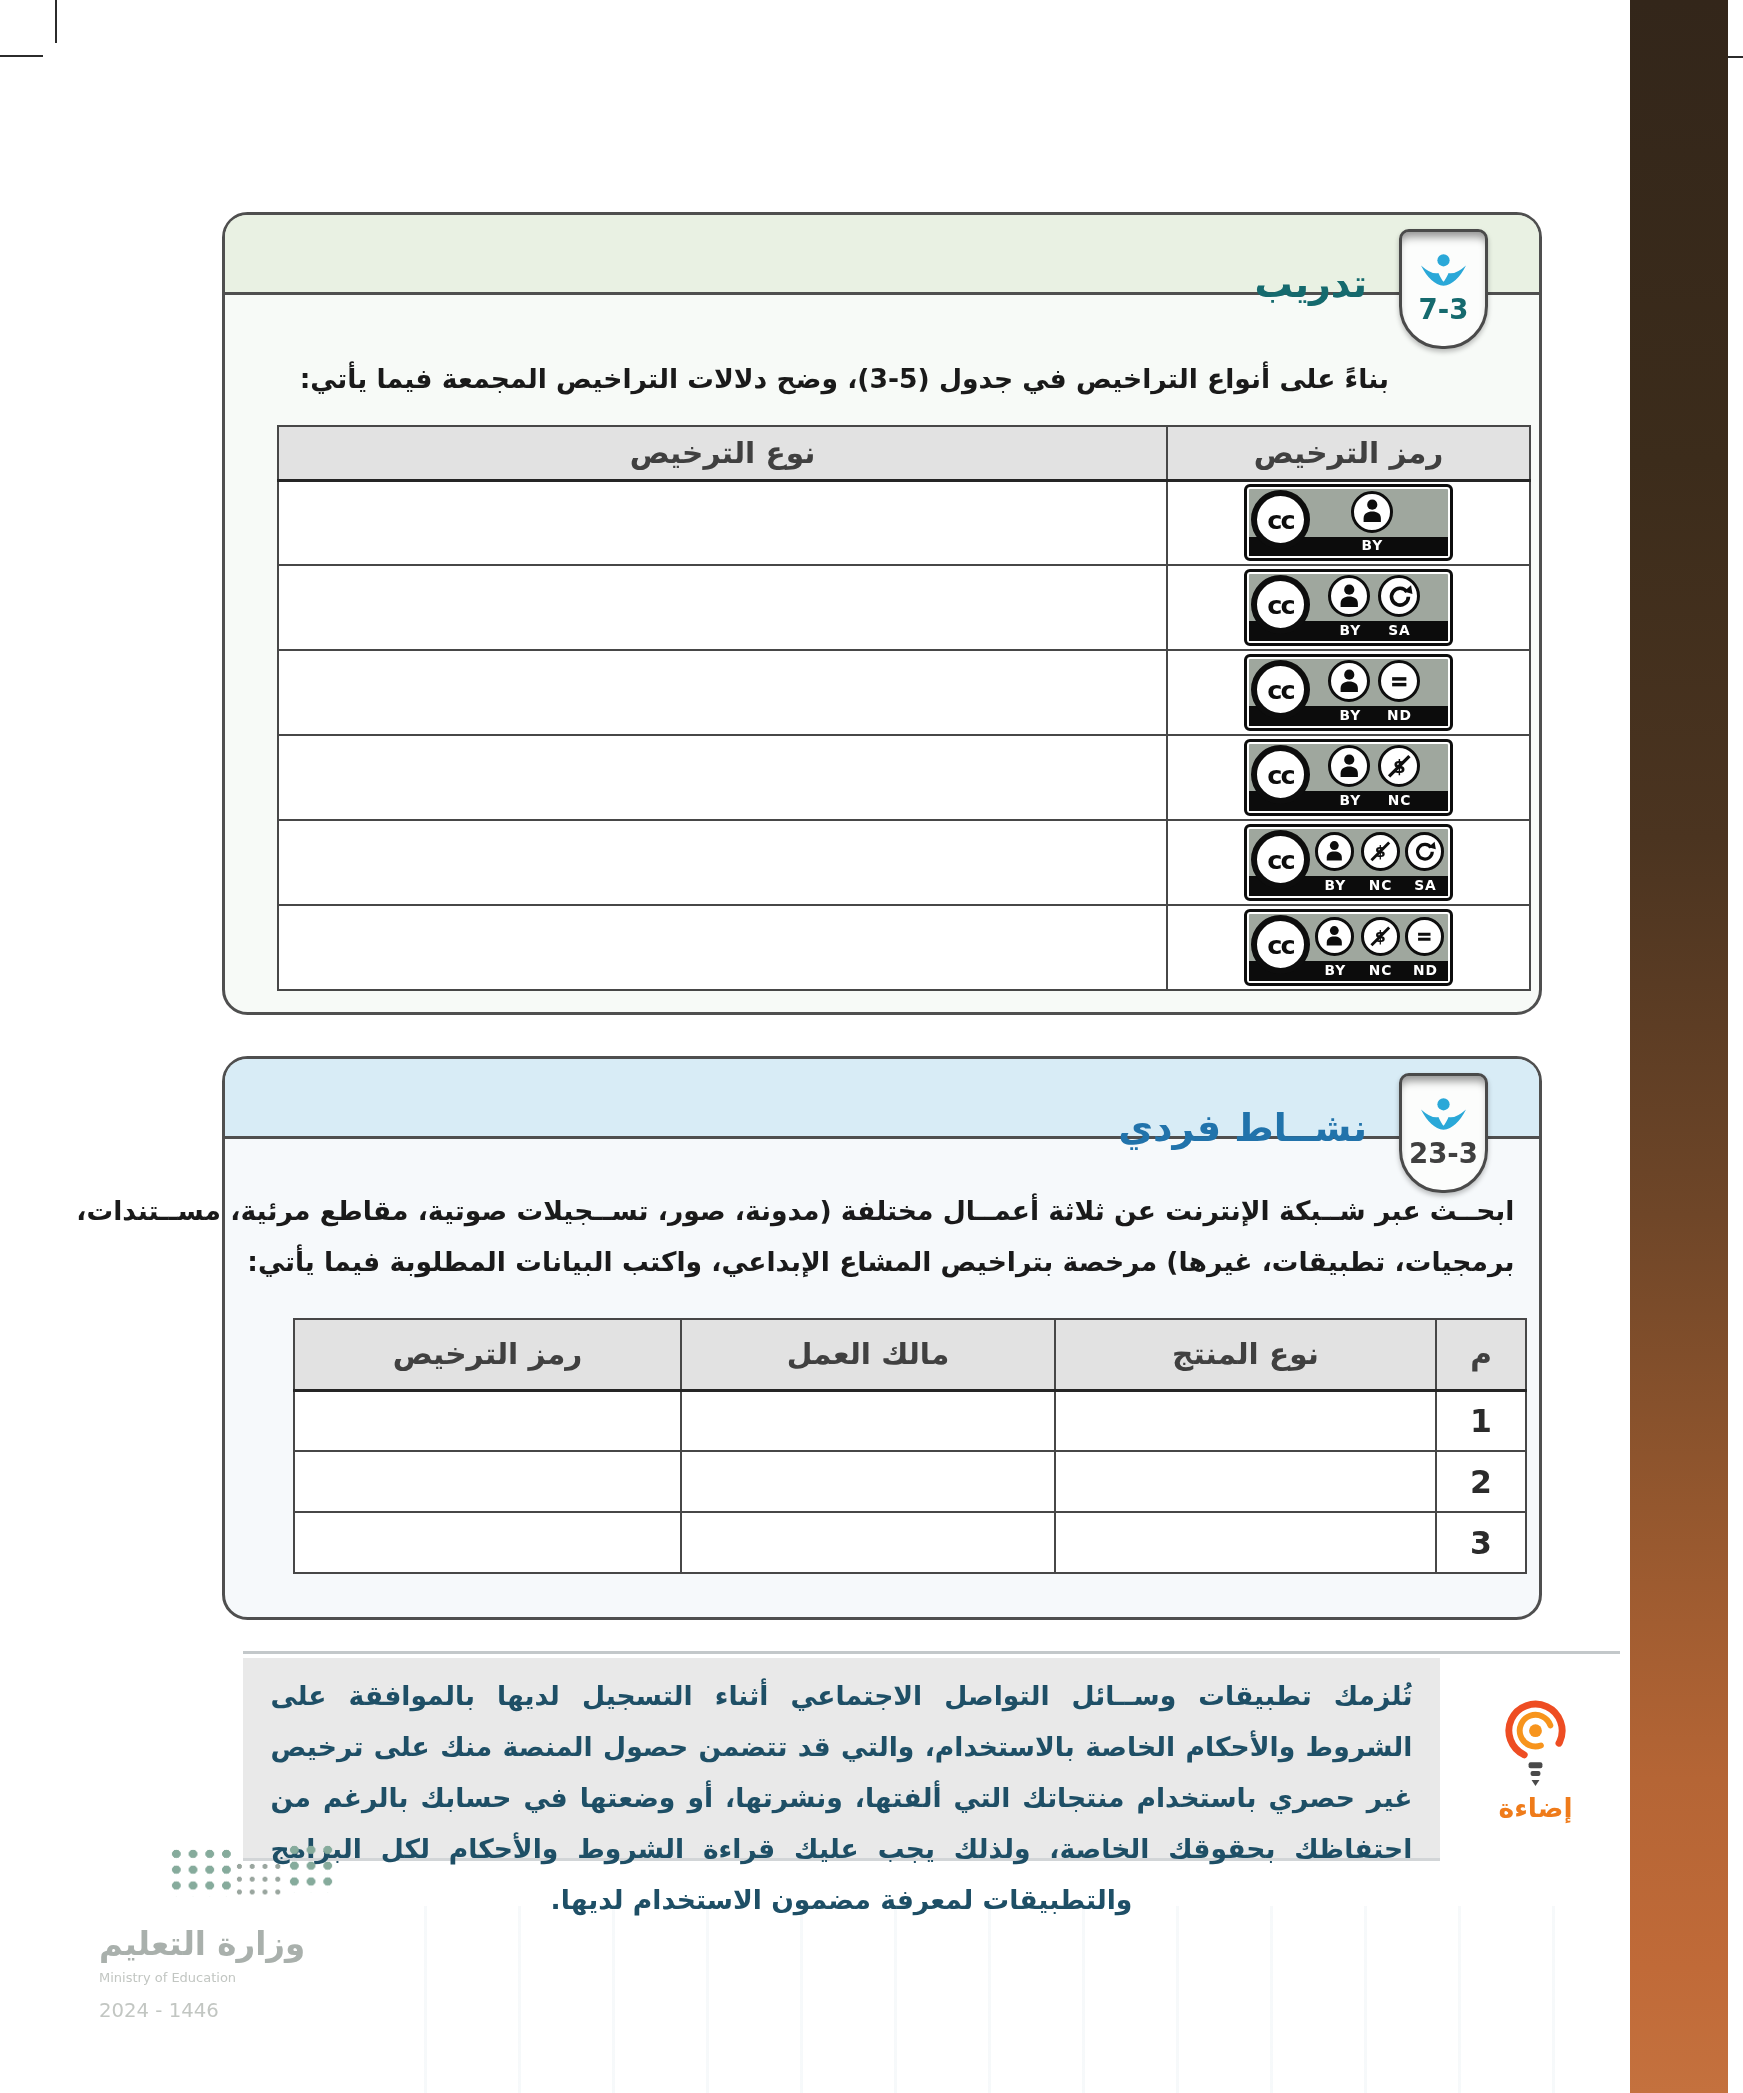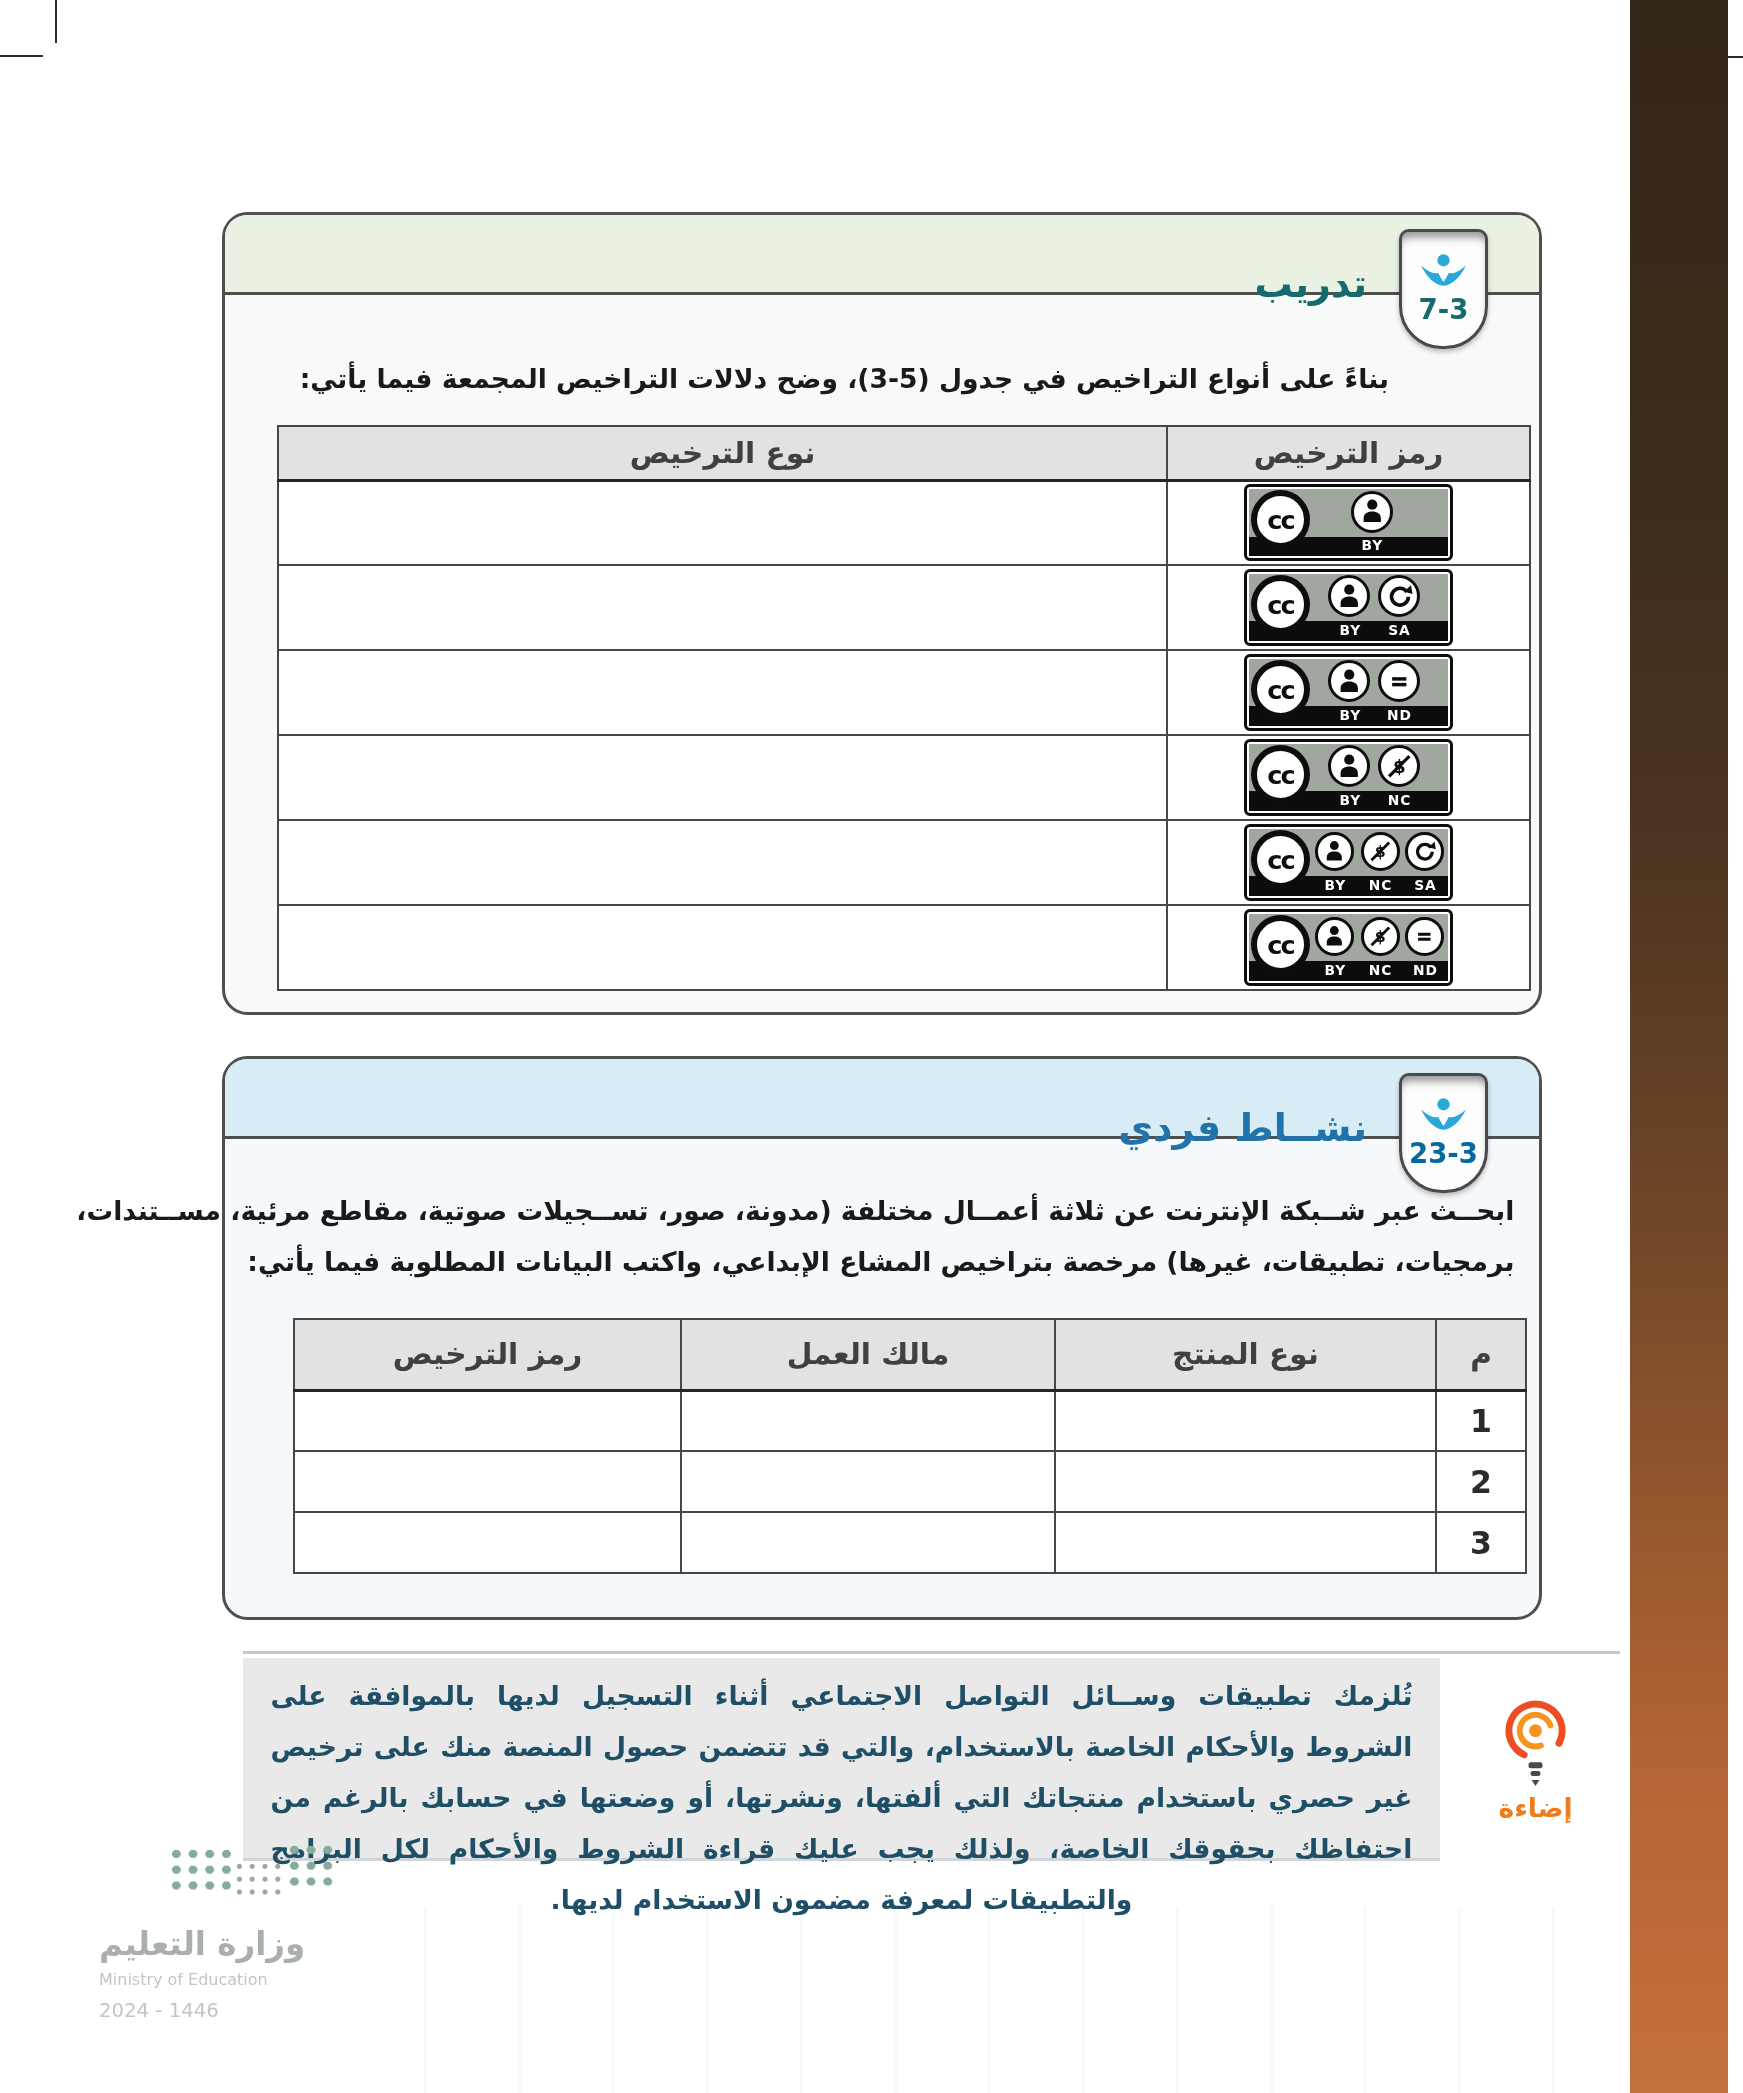--- a/index.html
+++ b/index.html
@@ -16,21 +16,21 @@
   .blue-h{background:#d8ecf6;}
   .panel-title{position:absolute;top:15.8px;right:172px;font-size:38px;font-weight:bold;direction:rtl;}
   .t1-title{color:#156a6e;}
   .t2-title{color:#2173ab;}
   .shield{position:absolute;top:13.8px;right:51px;width:83px;height:114px;background:#fcfdfc;
         border:3px solid #4a4a4a;border-radius:9.9px 9.9px 43px 43px;z-index:6;
         box-shadow:inset 0 8.9px 8.9px -3.9px rgba(0,0,0,.42),0 3px 4.9px rgba(0,0,0,.25);
         display:flex;flex-direction:column;align-items:center;justify-content:center;gap:3.9px;}
   .shield-num{font-size:27.6px;font-weight:bold;direction:ltr;}
   .n-teal{color:#156a6e;}
-  .n-blue{color:#0369a1;}
+  .n-blue{color:#404040;}
   .instruction{position:absolute;top:148px;right:27px;left:27.6px;direction:rtl;text-align:right;
         padding-right:123px;font-size:26.6px;font-weight:bold;color:#1a1a1a;}
   
   table.t{border-collapse:collapse;table-layout:fixed;direction:rtl;background:#ffffff;}
   table.t th,table.t td{border:2px solid #474747;box-sizing:border-box;}
   table.t th{background:#e2e2e2;font-size:29.6px;font-weight:bold;color:#404040;border-bottom:3.9px solid #252525;}
   .license-table{position:absolute;left:52px;top:210px;width:1251px;}
   .license-table th{height:54px;}
   .license-table td{height:85px;}
   .activity-table{position:absolute;left:68px;top:259px;width:1232px;}
@@ -60,21 +60,21 @@
         color:#1e4f66;line-height:51px;padding:11.8px 27.6px;}
   .note-side{position:absolute;right:0;top:3.9px;width:169px;height:203px;display:flex;flex-direction:column;
         align-items:center;justify-content:center;gap:2px;}
   .note-label{font-size:26.6px;font-weight:bold;color:#ef7b1a;direction:rtl;}
   
   .logo-block{position:absolute;left:99px;top:1834px;width:315px;}
   .logo-dots{position:absolute;left:69px;top:7.9px;width:167px;height:65px;}
   .dotgrid{position:absolute;background-image:radial-gradient(circle,#86ab9c 4.1px,transparent 4.5px);background-size:16.7px 15.8px;}
   .dotgrid.small{background-image:radial-gradient(circle,#9aa69f 2.4px,transparent 2.8px);background-size:12.8px 12.8px;}
   .logo-ar{position:absolute;left:0;top:91px;font-size:32.5px;font-weight:bold;color:#a9b0ac;direction:rtl;width:227px;text-align:left;}
-  .logo-en{position:absolute;left:0;top:136px;font-size:16px;color:#c2c6c2;}
+  .logo-en{position:absolute;left:0;top:136px;font-size:13px;color:#c2c6c2;}
   .logo-yr{position:absolute;left:0;top:165px;font-size:19.7px;color:#c2c6c2;}
   .pagenum-wrap{position:absolute;left:1489px;top:1854px;width:150px;height:150px;}
   .pagenum{position:absolute;left:45px;top:45px;width:59px;height:59px;border-radius:50%;background:#ffffff;
         display:flex;align-items:center;justify-content:center;font-size:33px;font-weight:bold;color:#1c1c1c;z-index:2;}
   .bg-hint{position:absolute;left:424px;top:1906px;width:1182px;height:187px;opacity:.5;
         background:repeating-linear-gradient(90deg,rgba(205,220,228,.35) 0 3px,transparent 3px 94px);}
 </style>
 </head>
 <body>
 

